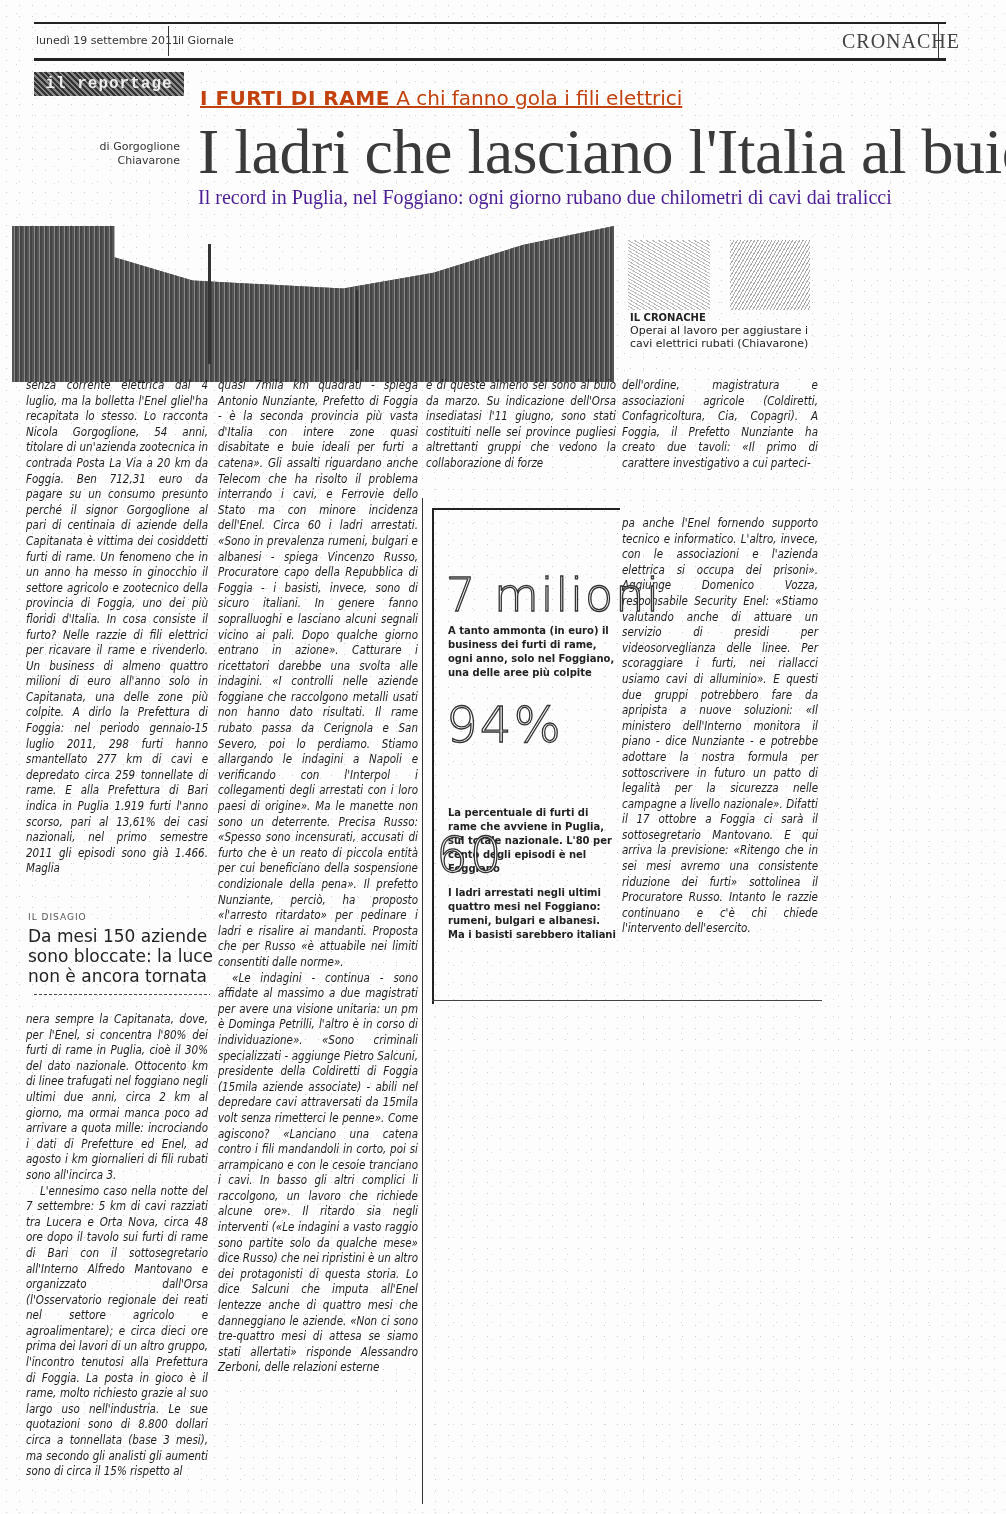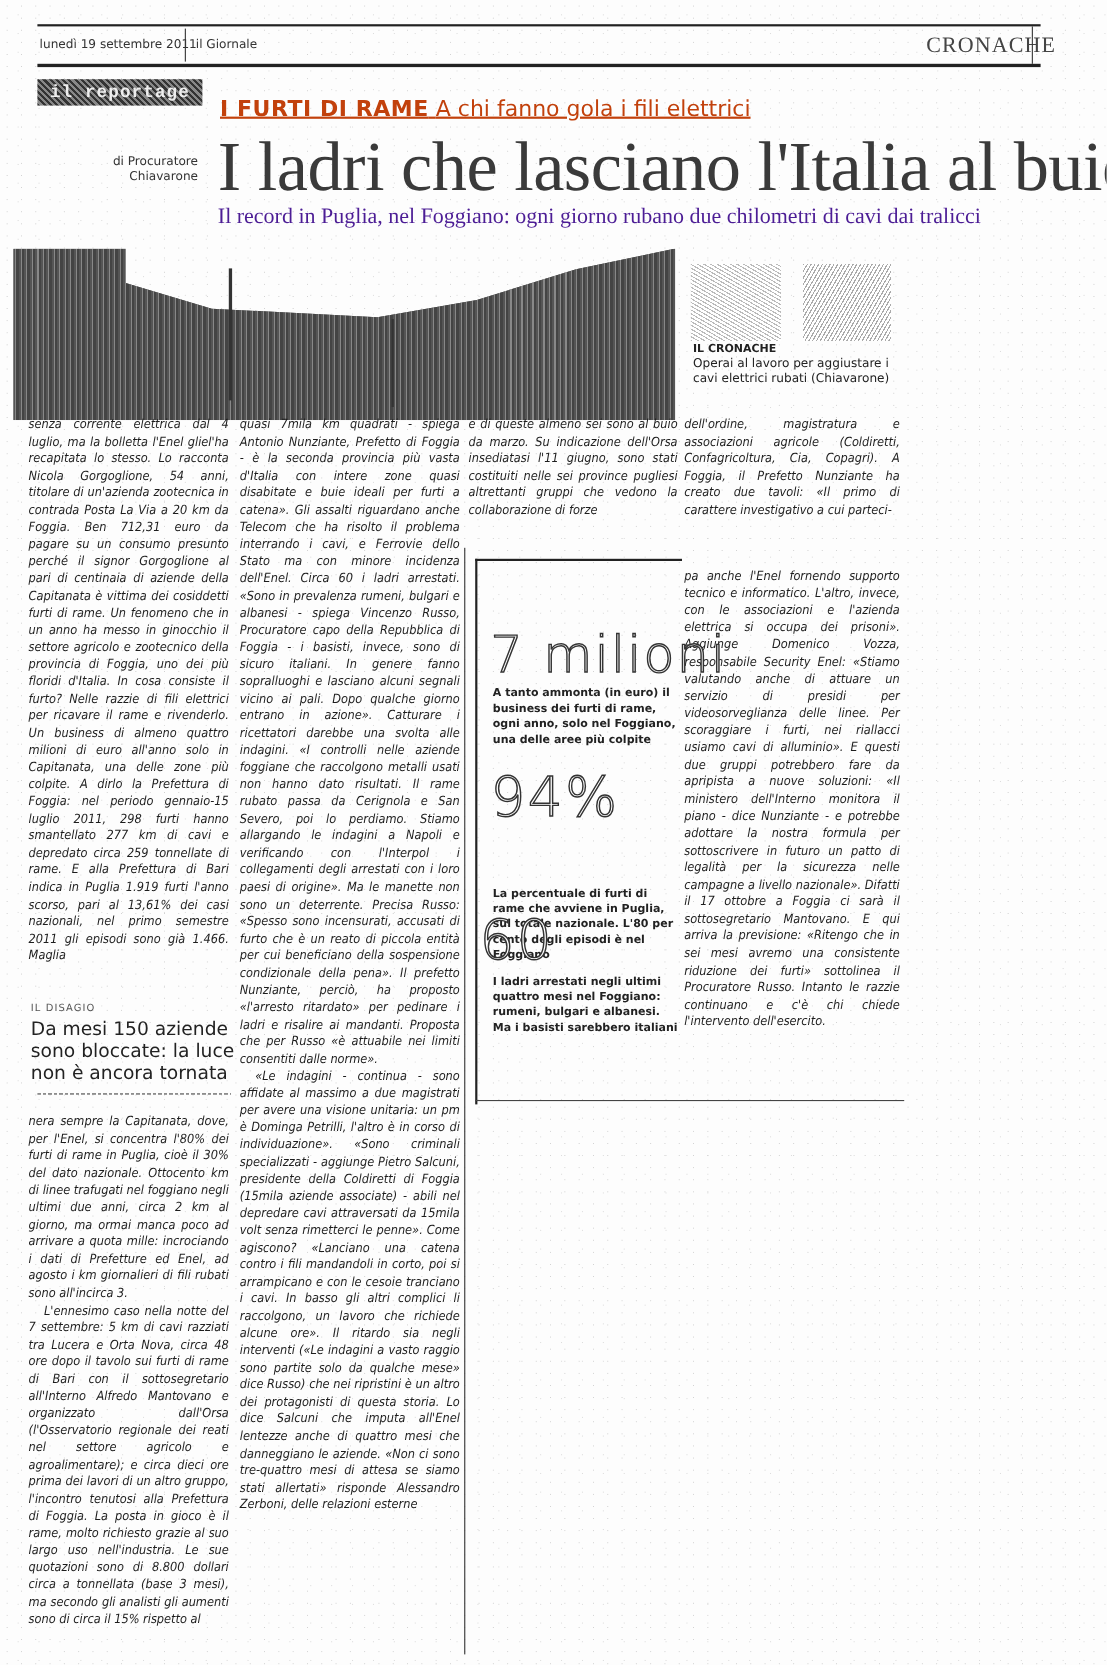--- a/index.html
+++ b/index.html
@@ -88,21 +88,21 @@
 <div class="abs section">CRONACHE</div>
 <div class="abs section-bar"></div>
 <div class="rule bot"></div>
 
 <div class="abs tag-box">il reportage</div>
 <div class="abs kicker">
   <b>I FURTI DI RAME</b>
   <span>A chi fanno gola i fili elettrici</span>
 </div>
 <div class="abs byline">
-  <div>di Procuratore</div>
+  <div>di Gorgoglione</div>
   <div>Chiavarone</div>
 </div>
 <div class="abs headline">I ladri che lasciano l'Italia al buio</div>
 <div class="abs subhead">Il record in Puglia, nel Foggiano: ogni giorno rubano due chilometri di cavi dai tralicci</div>
 
 <div class="abs photo"></div>
 <div class="abs pole" style="left:208px;top:244px;height:120px;"></div>
 <div class="abs pole" style="left:356px;top:290px;height:80px;width:2px;"></div>
 <div class="abs photo2"></div>
 <div class="abs photo3"></div>

